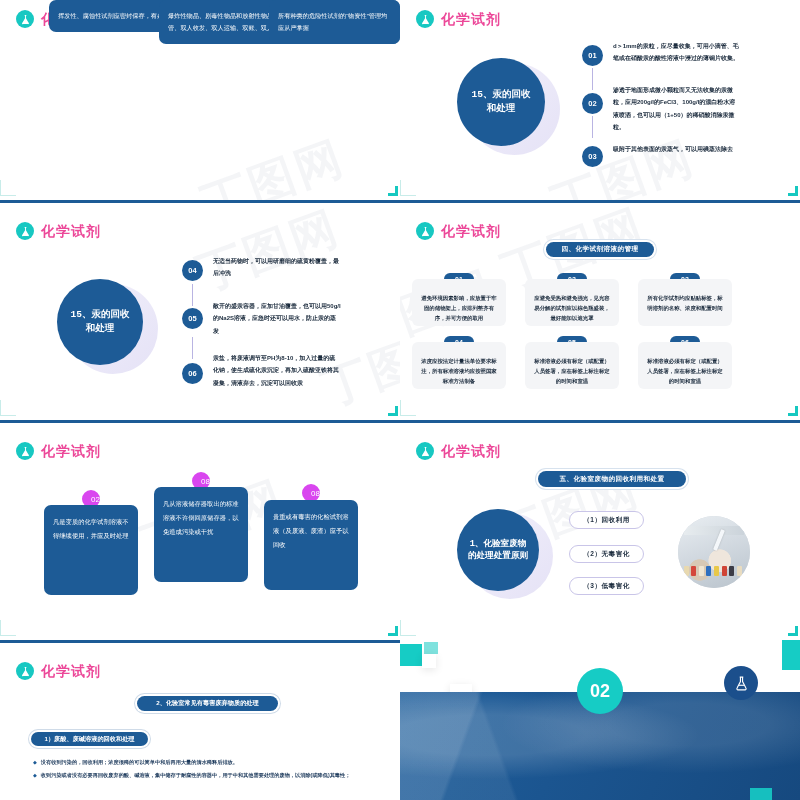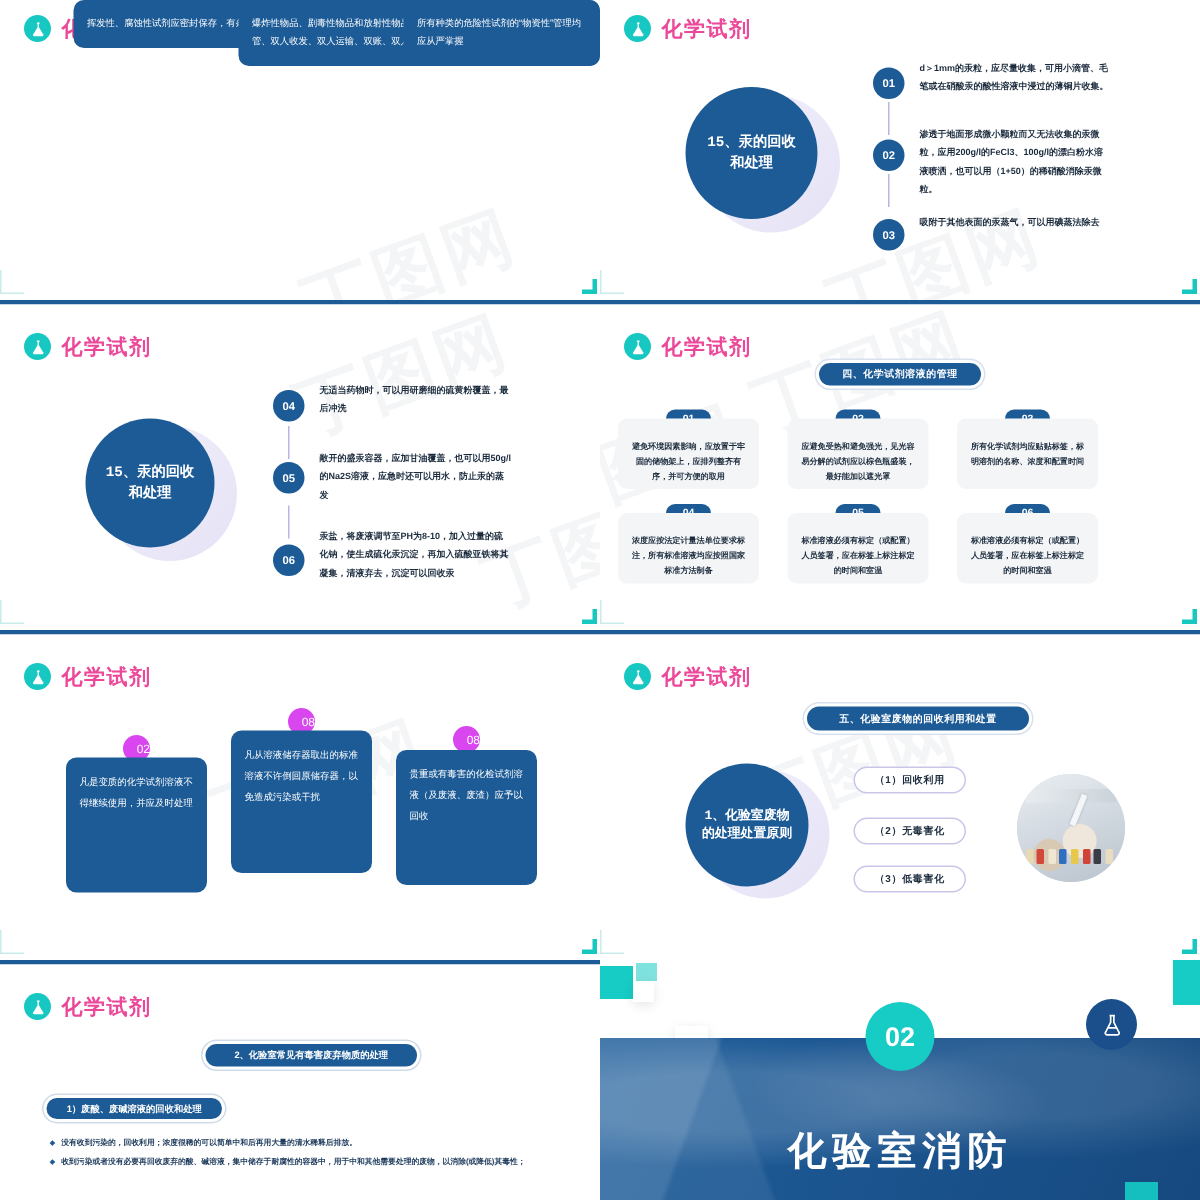--- a/index.html
+++ b/index.html
@@ -511,19 +511,18 @@
       <div class="cover-photo"></div>
 
       <div class="cover-flask">
         <svg viewBox="0 0 24 24" fill="none" stroke="#ffffff" stroke-width="1.6">
           <path d="M9.5 3h5M10.5 3v6.2L5.8 18.4A1.6 1.6 0 0 0 7.2 21h9.6a1.6 1.6 0 0 0 1.4-2.6L13.5 9.2V3"></path>
           <path d="M8.2 14.5h7.6"></path>
         </svg>
       </div>
 
       <div class="cover-num">02</div>
-      <div class="cover-title">化验室消防</div>
 
       <div class="sq teal" style="right:28px; bottom:-4px; width:22px; height:16px; opacity:.9;"></div>
     </div>
   </div>
 
 </div>
 
 </body></html>

